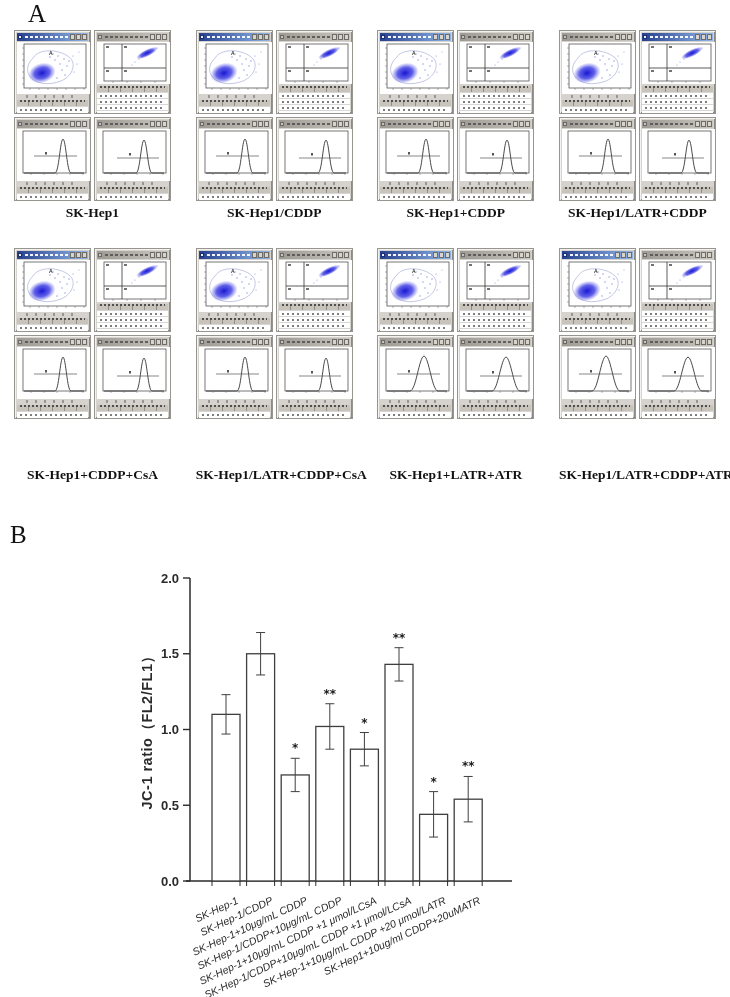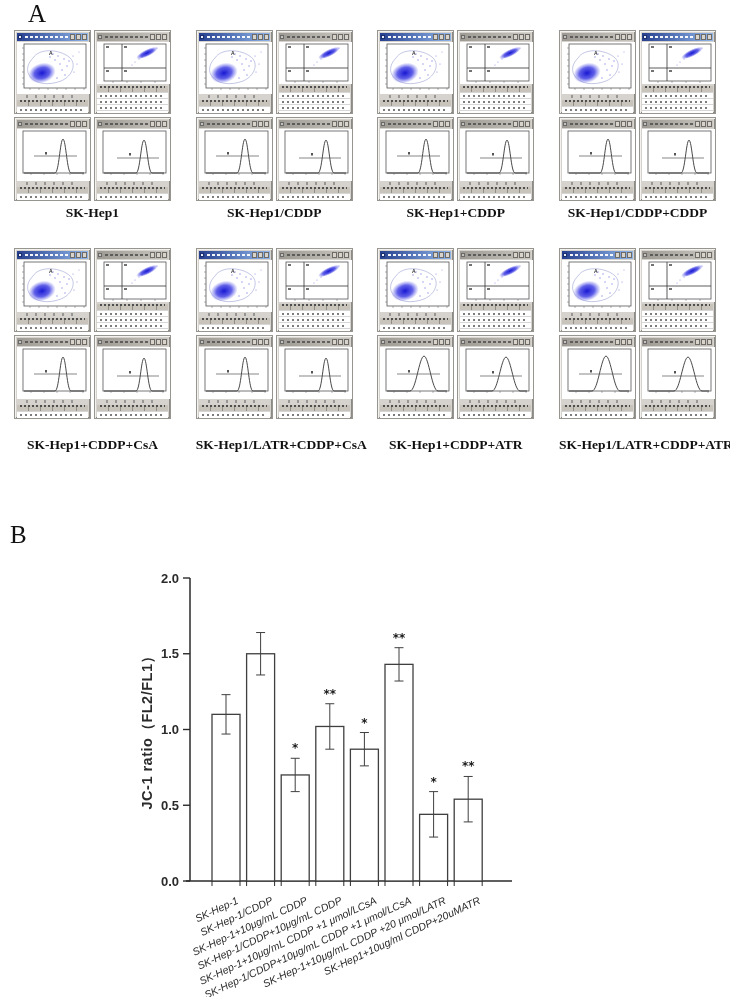--- a/index.html
+++ b/index.html
@@ -9,21 +9,21 @@
   #letterA{left:28px;top:0px;}
   #letterB{left:10px;top:521px;}
 
   .facs-row{position:absolute;left:14px;width:702px;display:flex;justify-content:space-between;font-weight:bold;}
   #facs-row-1{top:30px;}
   #facs-row-2{top:248px;}
   .cluster-wrap{width:157px;}
   .cluster{width:157px;height:171px;display:flex;flex-wrap:wrap;gap:3px;}
   .caption{margin-top:4px;width:157px;text-align:center;white-space:nowrap;
            font-family:"Liberation Serif",serif;font-size:13.5px;color:#111;}
-  #facs-row-2 .caption{margin-top:18px;text-align:center;}
+  #facs-row-2 .caption{margin-top:48px;text-align:center;}
 
   .win{box-sizing:border-box;width:77px;height:84px;background:#d6d3ce;border:1px solid #979590;
        box-shadow:inset 1px 1px 0 #f4f2ee, inset -1px -1px 0 #8c8a85;padding:1px;overflow:hidden;}
   .tbar{position:relative;height:8px;margin:1px 1px 0 1px;
         background:linear-gradient(90deg,#9d9a93,#c9c6bf);}
   .tbar.active{background:linear-gradient(90deg,#27408f,#8fb5e8);}
   .ticon{position:absolute;left:1px;top:1.5px;width:4px;height:4px;background:#c6c3bc;border:1px solid #6a6a6a;box-sizing:border-box;}
   .tbar.active .ticon{background:#e8eefc;border-color:#1c2f6e;}
   .ttext{position:absolute;left:8px;top:2.5px;right:18px;height:2.5px;
          background:repeating-linear-gradient(90deg,rgba(80,80,80,.85) 0 3px,transparent 3px 5px);}
@@ -691,21 +691,21 @@
           <div class="sh">
                 <div class="fl dk"></div>
               </div>
           <div class="sr">
                 <div class="fl"></div>
               </div>
         </div>
       </div>
 
     </div>
-    <div class="caption">SK-Hep1/CDDP+CDDP</div>
+    <div class="caption">SK-Hep1/LATR+CDDP</div>
   </div>
     </div>
   <div class="facs-row" id="facs-row-2">
       <div class="cluster-wrap">
     <div class="cluster">
 
       <div class="win w-scatter">
         <div class="tbar active">
           <span class="ticon"></span>
           <span class="ttext"></span>
@@ -1167,21 +1167,21 @@
           <div class="sh">
                 <div class="fl dk"></div>
               </div>
           <div class="sr">
                 <div class="fl"></div>
               </div>
         </div>
       </div>
 
     </div>
-    <div class="caption">SK-Hep1+CDDP+ATR</div>
+    <div class="caption">SK-Hep1+LATR+ATR</div>
   </div>
       <div class="cluster-wrap wide">
     <div class="cluster">
 
       <div class="win w-scatter">
         <div class="tbar active">
           <span class="ticon"></span>
           <span class="ttext"></span>
           <span class="btns">
                 <i></i>

